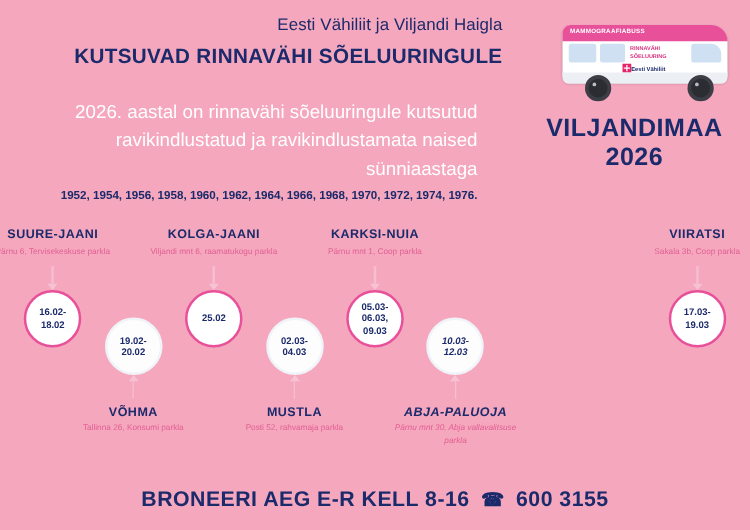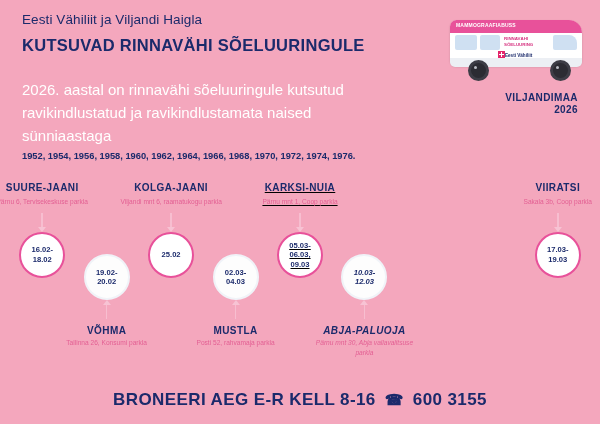--- a/index.html
+++ b/index.html
@@ -20,20 +20,21 @@
     background: #f4a7bd;
     overflow: hidden;
   }
 
   
   .header {
     position: absolute;
     left: 22px;
     top: 12px;
     width: 380px;
+    text-align: right;
   }
   .org-line {
     font-size: 13.5px;
     color: #1b2a6b;
     letter-spacing: 0.1px;
     line-height: 1.25;
   }
   .headline {
     margin-top: 7px;
     font-size: 16.5px;
@@ -171,24 +172,24 @@
     width: 3px; height: 3px;
     background: #b9bcc4;
     border-radius: 50%;
   }
 
   
   .county {
     position: absolute;
     right: 22px;
     top: 92px;
-    text-align: right;
-    color: #1b2a6b;
-    font-weight: bold;
-    font-size: 10px;
+    text-align: center;
+    color: #1b2a6b;
+    font-weight: bold;
+    font-size: 20px;
     line-height: 1.15;
     letter-spacing: 0.4px;
   }
 
   
   .timeline {
     position: absolute;
     left: 0;
     top: 160px;
     width: 600px;
@@ -346,21 +347,21 @@
       </div>
       <div class="stop down" style="left: 183.556px; top: 94px;">
         <div class="bubble alt">
           <span>02.03-<br>04.03</span>
         </div>
         <div class="arrow-up"></div>
         <div class="connector"></div>
         <div class="city">MUSTLA</div>
         <div class="addr">Posti 52, rahvamaja parkla</div>
       </div>
-      <div class="stop up" style="left: 248px; top: 22px; text-decoration: underline;">
+      <div class="stop up" style="left: 248px; top: 22px;">
         <div class="city">KARKSI-NUIA</div>
         <div class="addr">Pärnu mnt 1, Coop parkla</div>
         <div class="connector"></div>
         <div class="arrow-down"></div>
         <div class="bubble">
           <span>05.03-<br>06.03,<br>09.03</span>
         </div>
       </div>
       <div class="stop down" style="left: 312.444px; top: 94px; font-style: italic;">
         <div class="bubble alt">

